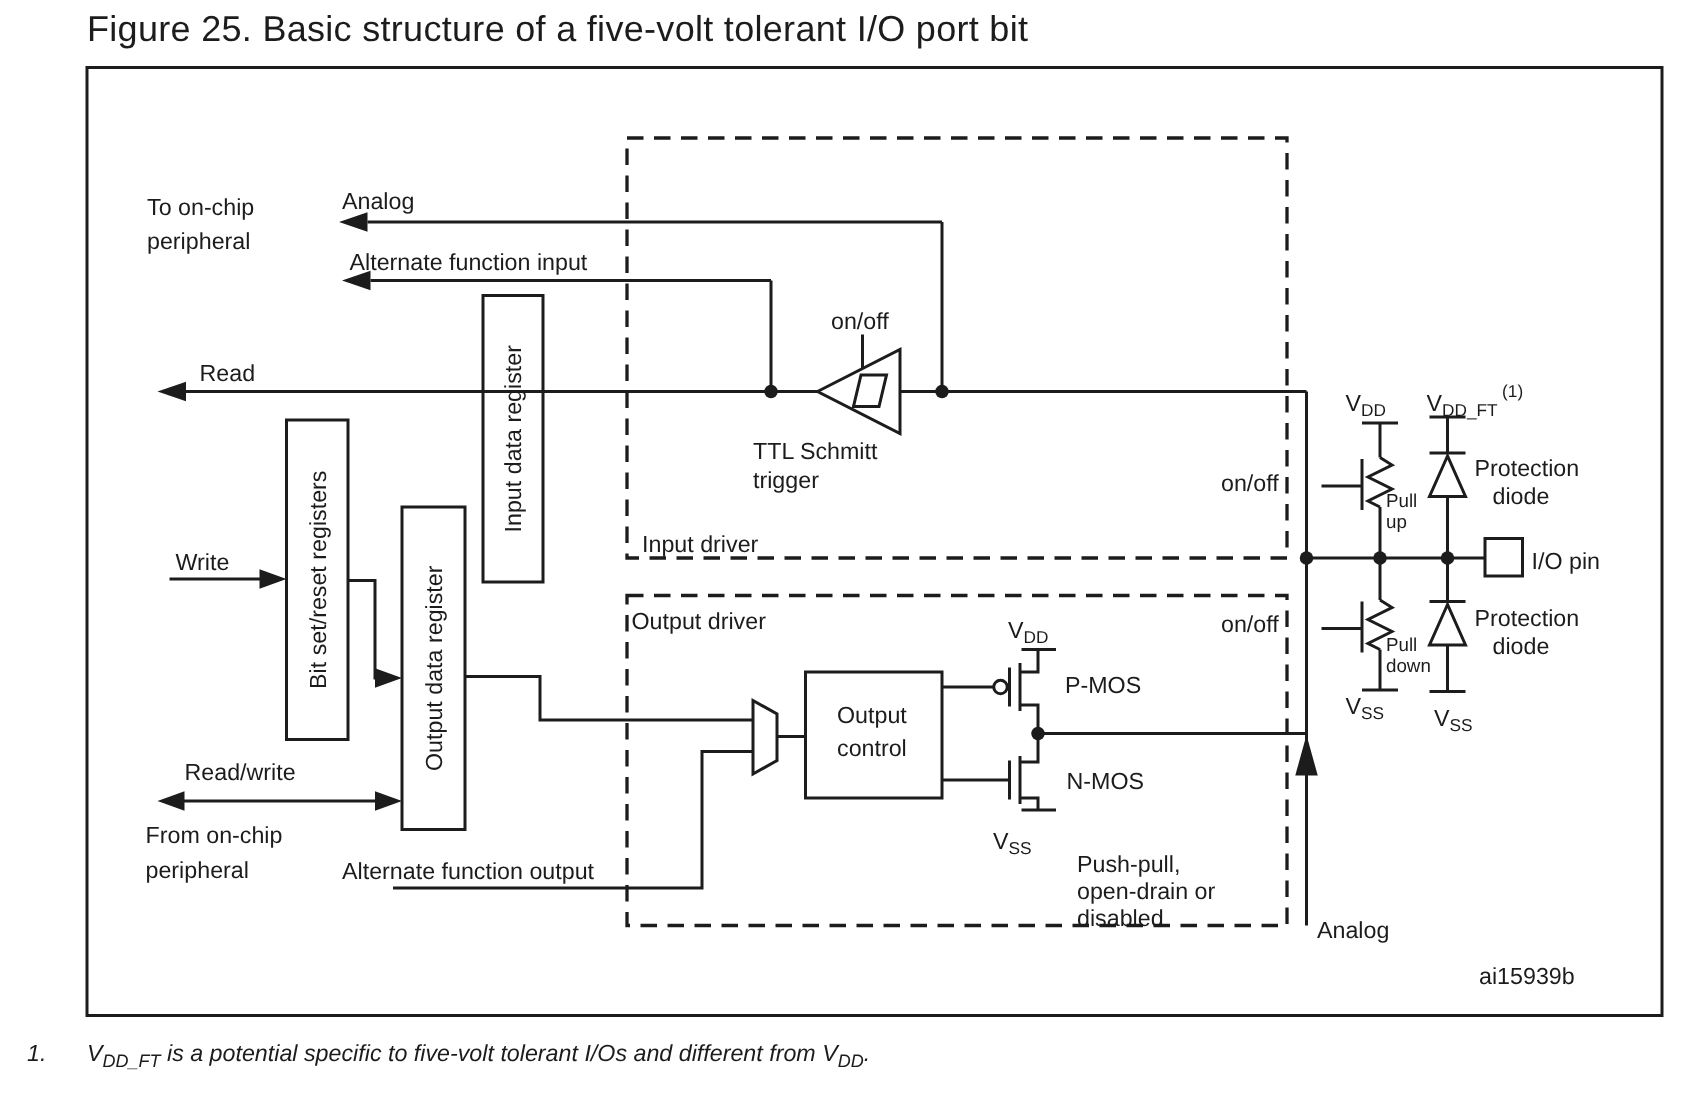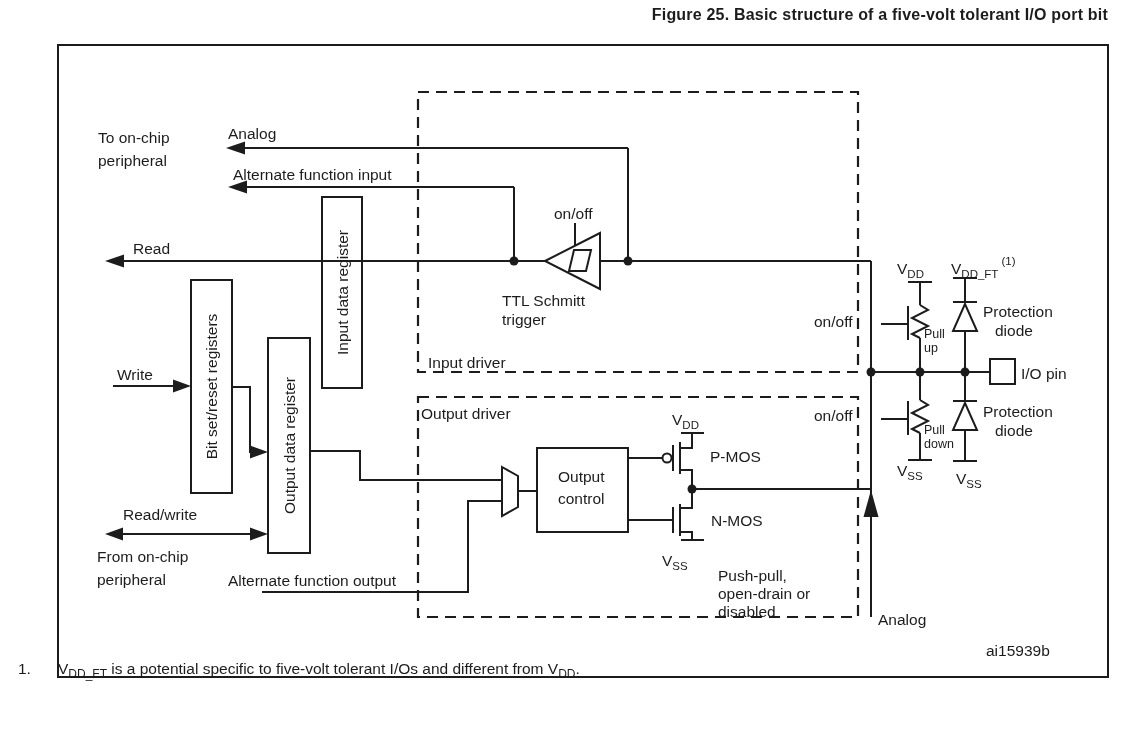--- a/index.html
+++ b/index.html
@@ -1,19 +1,19 @@
 <!DOCTYPE html>
 <html><head>
 <meta charset="utf-8">
 <style>
   html,body{margin:0;padding:0;background:#ffffff;}
   body{width:1134px;height:730px;position:relative;font-family:"Liberation Sans",sans-serif;color:#1c1c1c;overflow:hidden;}
-  .title{position:absolute;left:58px;top:6px;width:1050px;text-align:right;font-size:16px;font-weight:bold;letter-spacing:0.2px;}
+  .title{position:absolute;left:58px;top:6px;width:1050px;text-align:left;font-size:24px;font-weight:normal;letter-spacing:0.2px;}
   .diagram-svg{position:absolute;left:0;top:0;}
-  .footnote{position:absolute;left:18px;top:660px;font-size:15.5px;white-space:nowrap;}
+  .footnote{position:absolute;left:18px;top:694px;font-size:15.5px;white-space:nowrap;font-style:italic;}
   .footnote .fn-num{display:inline-block;width:40px;}
   .footnote sub{font-size:12px;vertical-align:-4px;}
   svg text{fill:#1c1c1c;font-family:"Liberation Sans",sans-serif;font-size:15.5px;}
   svg .small{font-size:12.5px;}
   svg line,svg polyline,svg path,svg rect,svg polygon.open{stroke:#1c1c1c;stroke-width:2;fill:none;}
   svg rect.solidbox{fill:#ffffff;}
   svg .dashed{stroke-dasharray:11 7;stroke-width:2.2;}
   svg polygon.arrow{fill:#1c1c1c;stroke:none;}
   svg circle.dot{fill:#1c1c1c;stroke:none;}
   svg circle.bubble{fill:#ffffff;stroke:#1c1c1c;stroke-width:2;}

